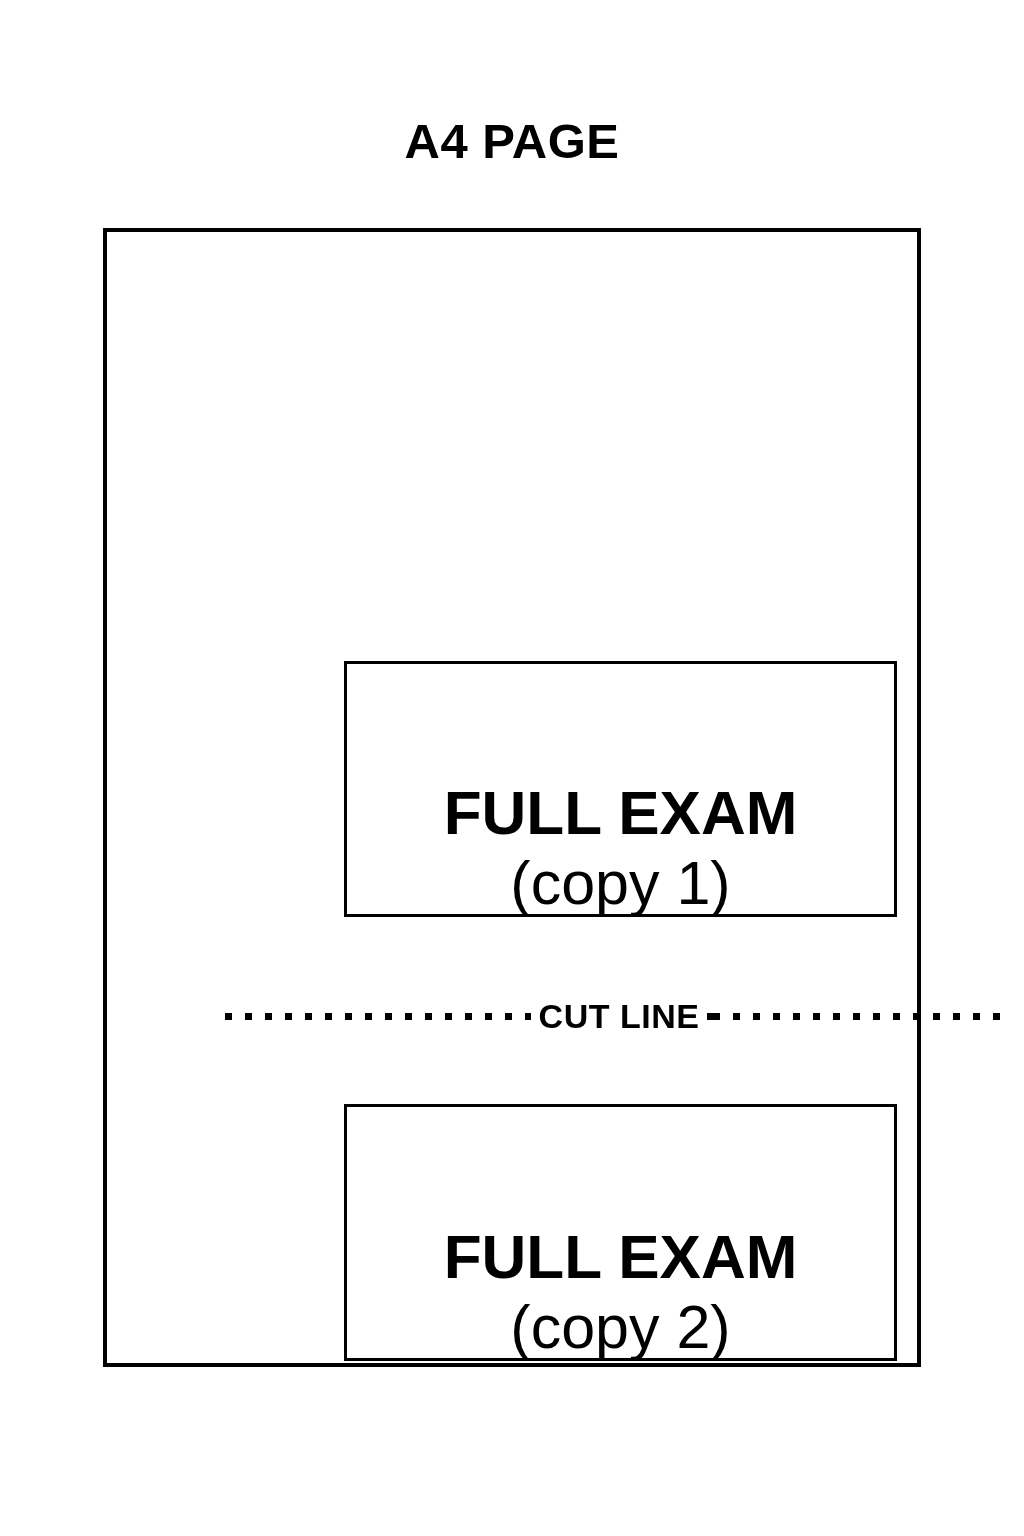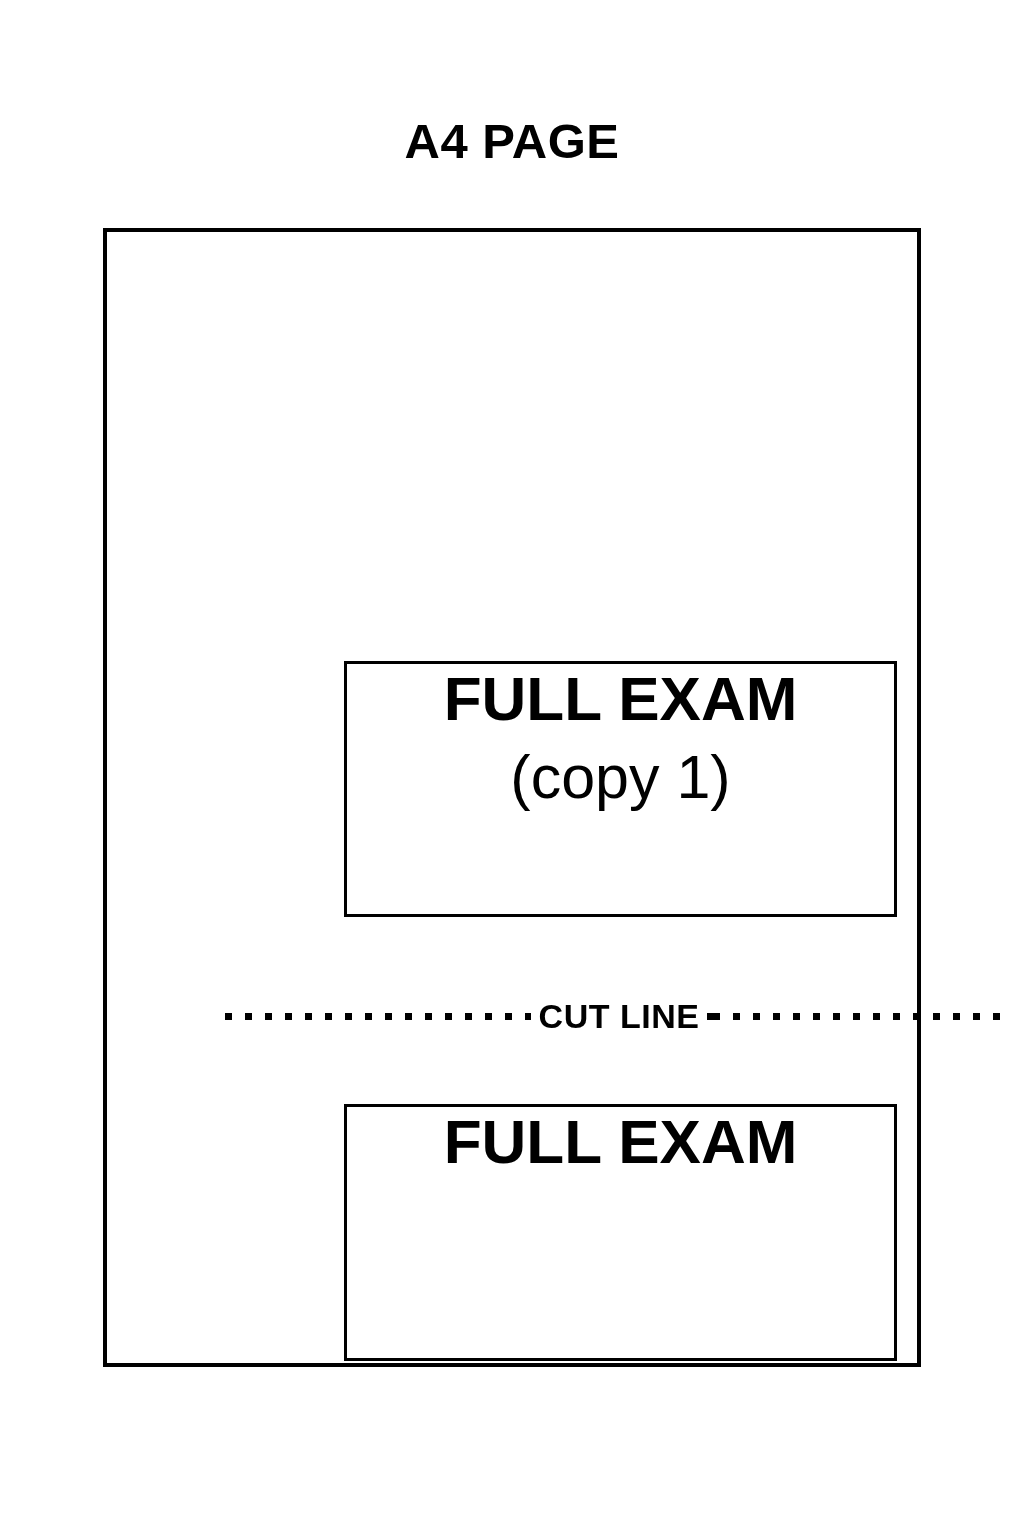--- a/index.html
+++ b/index.html
@@ -56,22 +56,21 @@
   .exam-box {
     position: absolute;
     left: 237px;
     width: 553px;
     border: 3px solid #000000;
     box-sizing: border-box;
     background: #ffffff;
     display: flex;
     flex-direction: column;
     align-items: center;
-    justify-content: flex-start;
-    gap: 8px;
+    justify-content: flex-end;
   }
   #exam-box-1 {
     top: 429px;
     height: 256px;
   }
   #exam-box-2 {
     top: 872px;
     height: 257px;
   }
 
@@ -144,17 +143,18 @@
     </div>
 
     <div class="cut-line-row">
       <div class="cut-dash-segment left"></div>
       <div class="cut-line-label">CUT LINE</div>
       <div class="cut-dash-segment right"></div>
     </div>
 
     <div class="exam-box" id="exam-box-2">
       <div class="exam-title">FULL EXAM</div>
+      <div class="exam-subtitle">(copy 2)</div>
     </div>
 
   </div>
 
 </div>
 
 </body></html>

